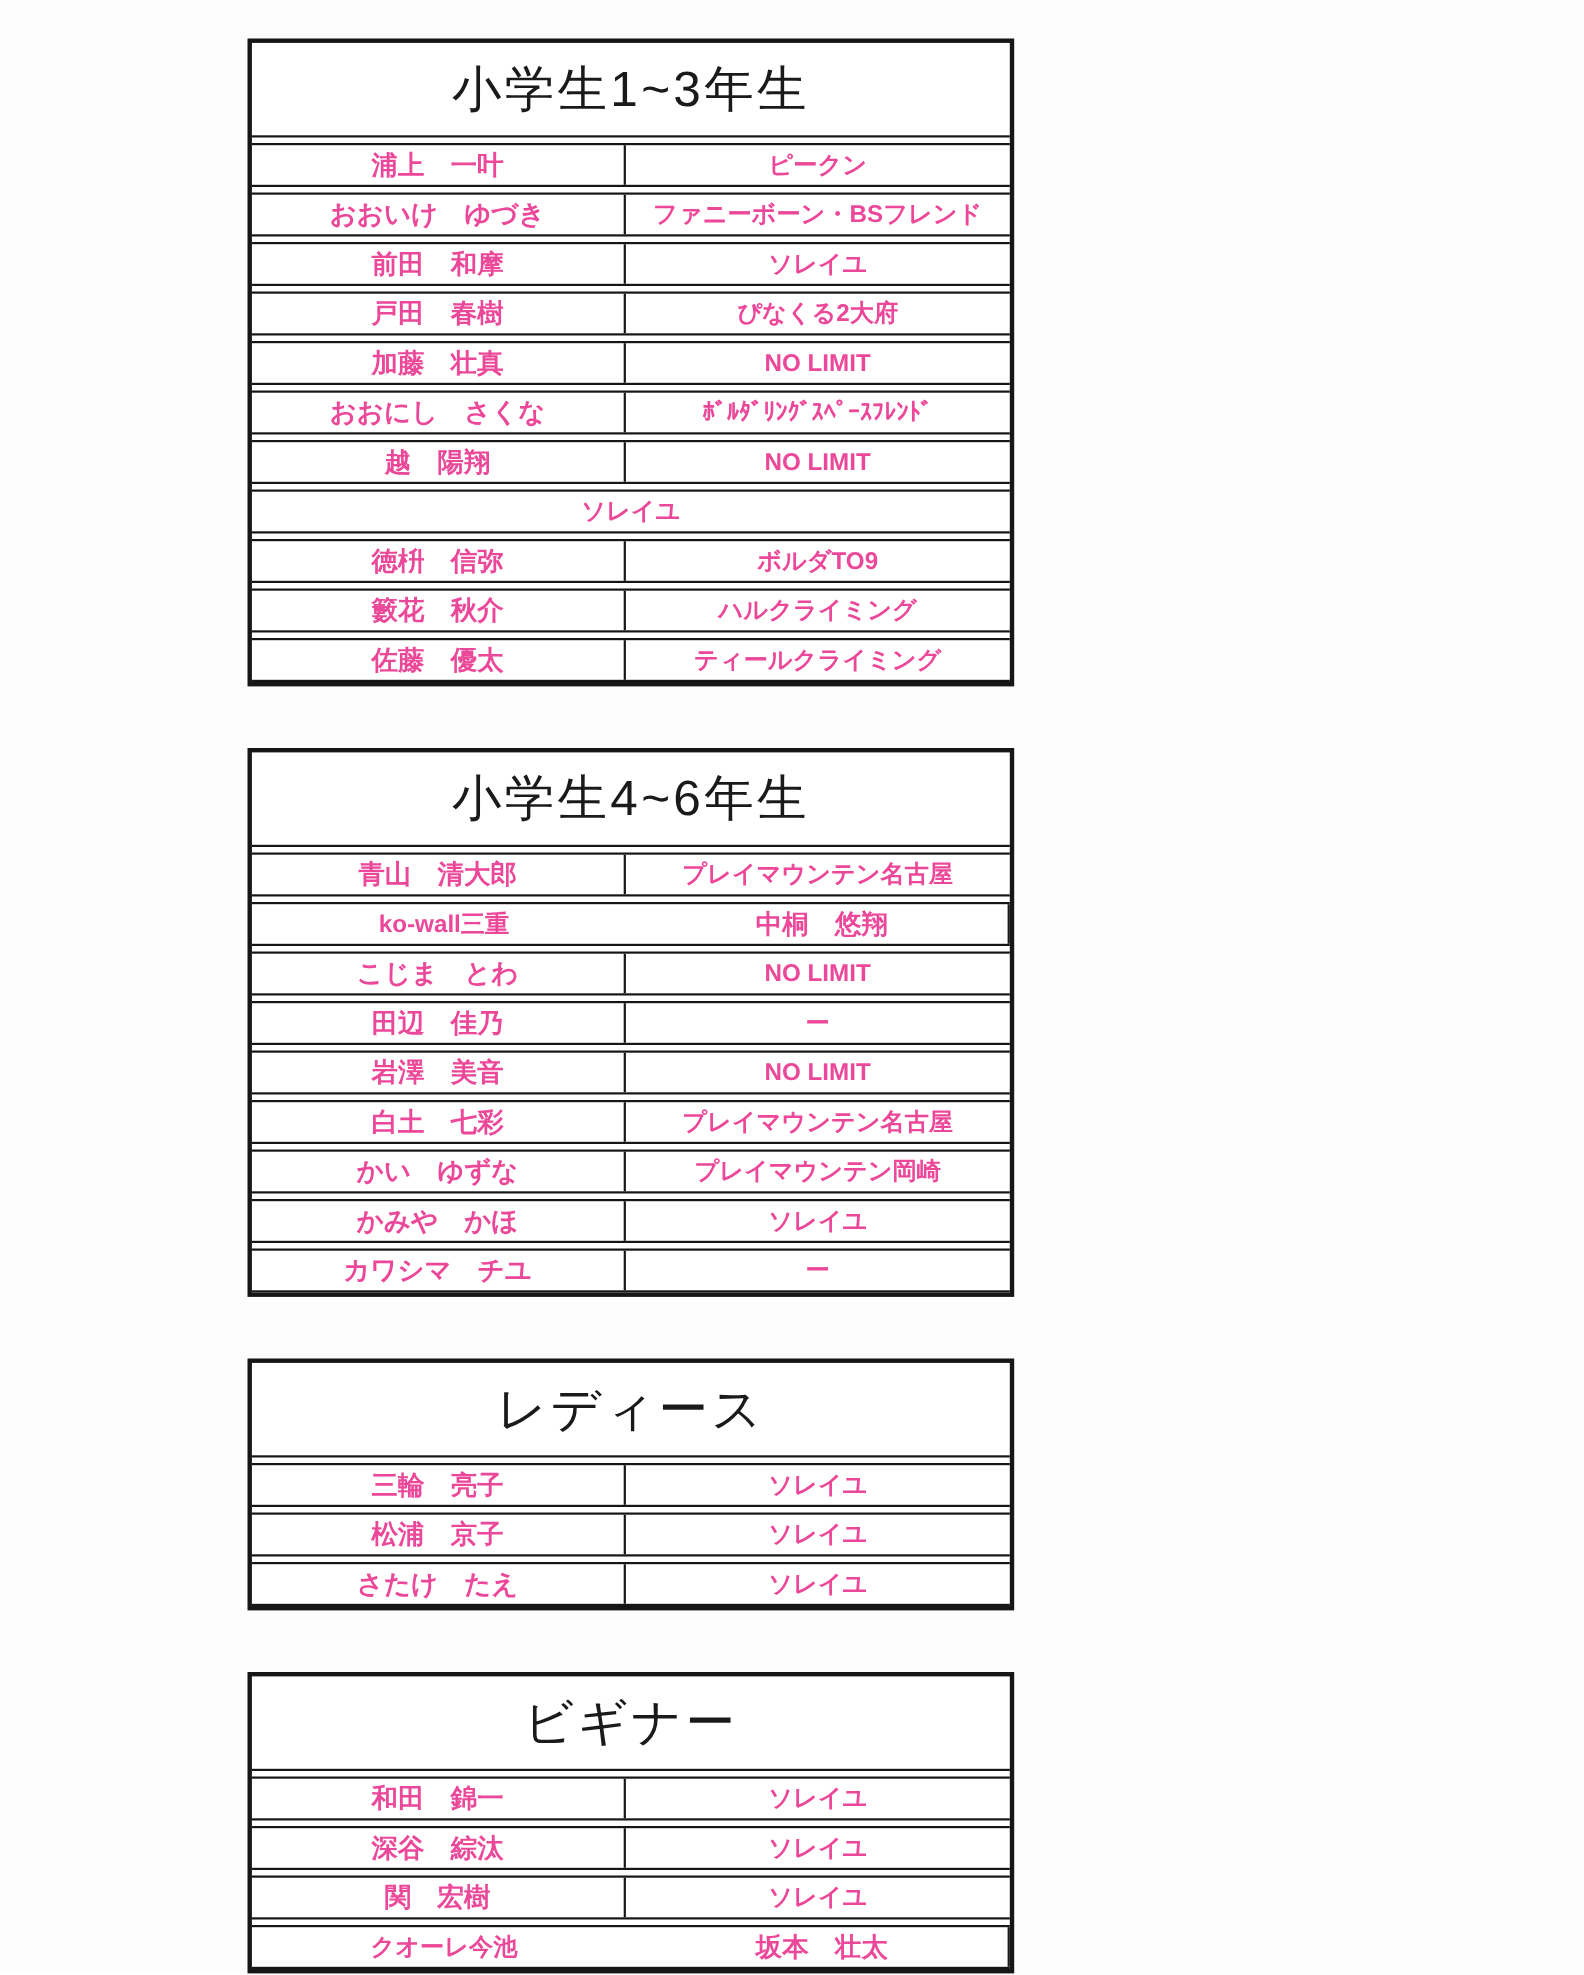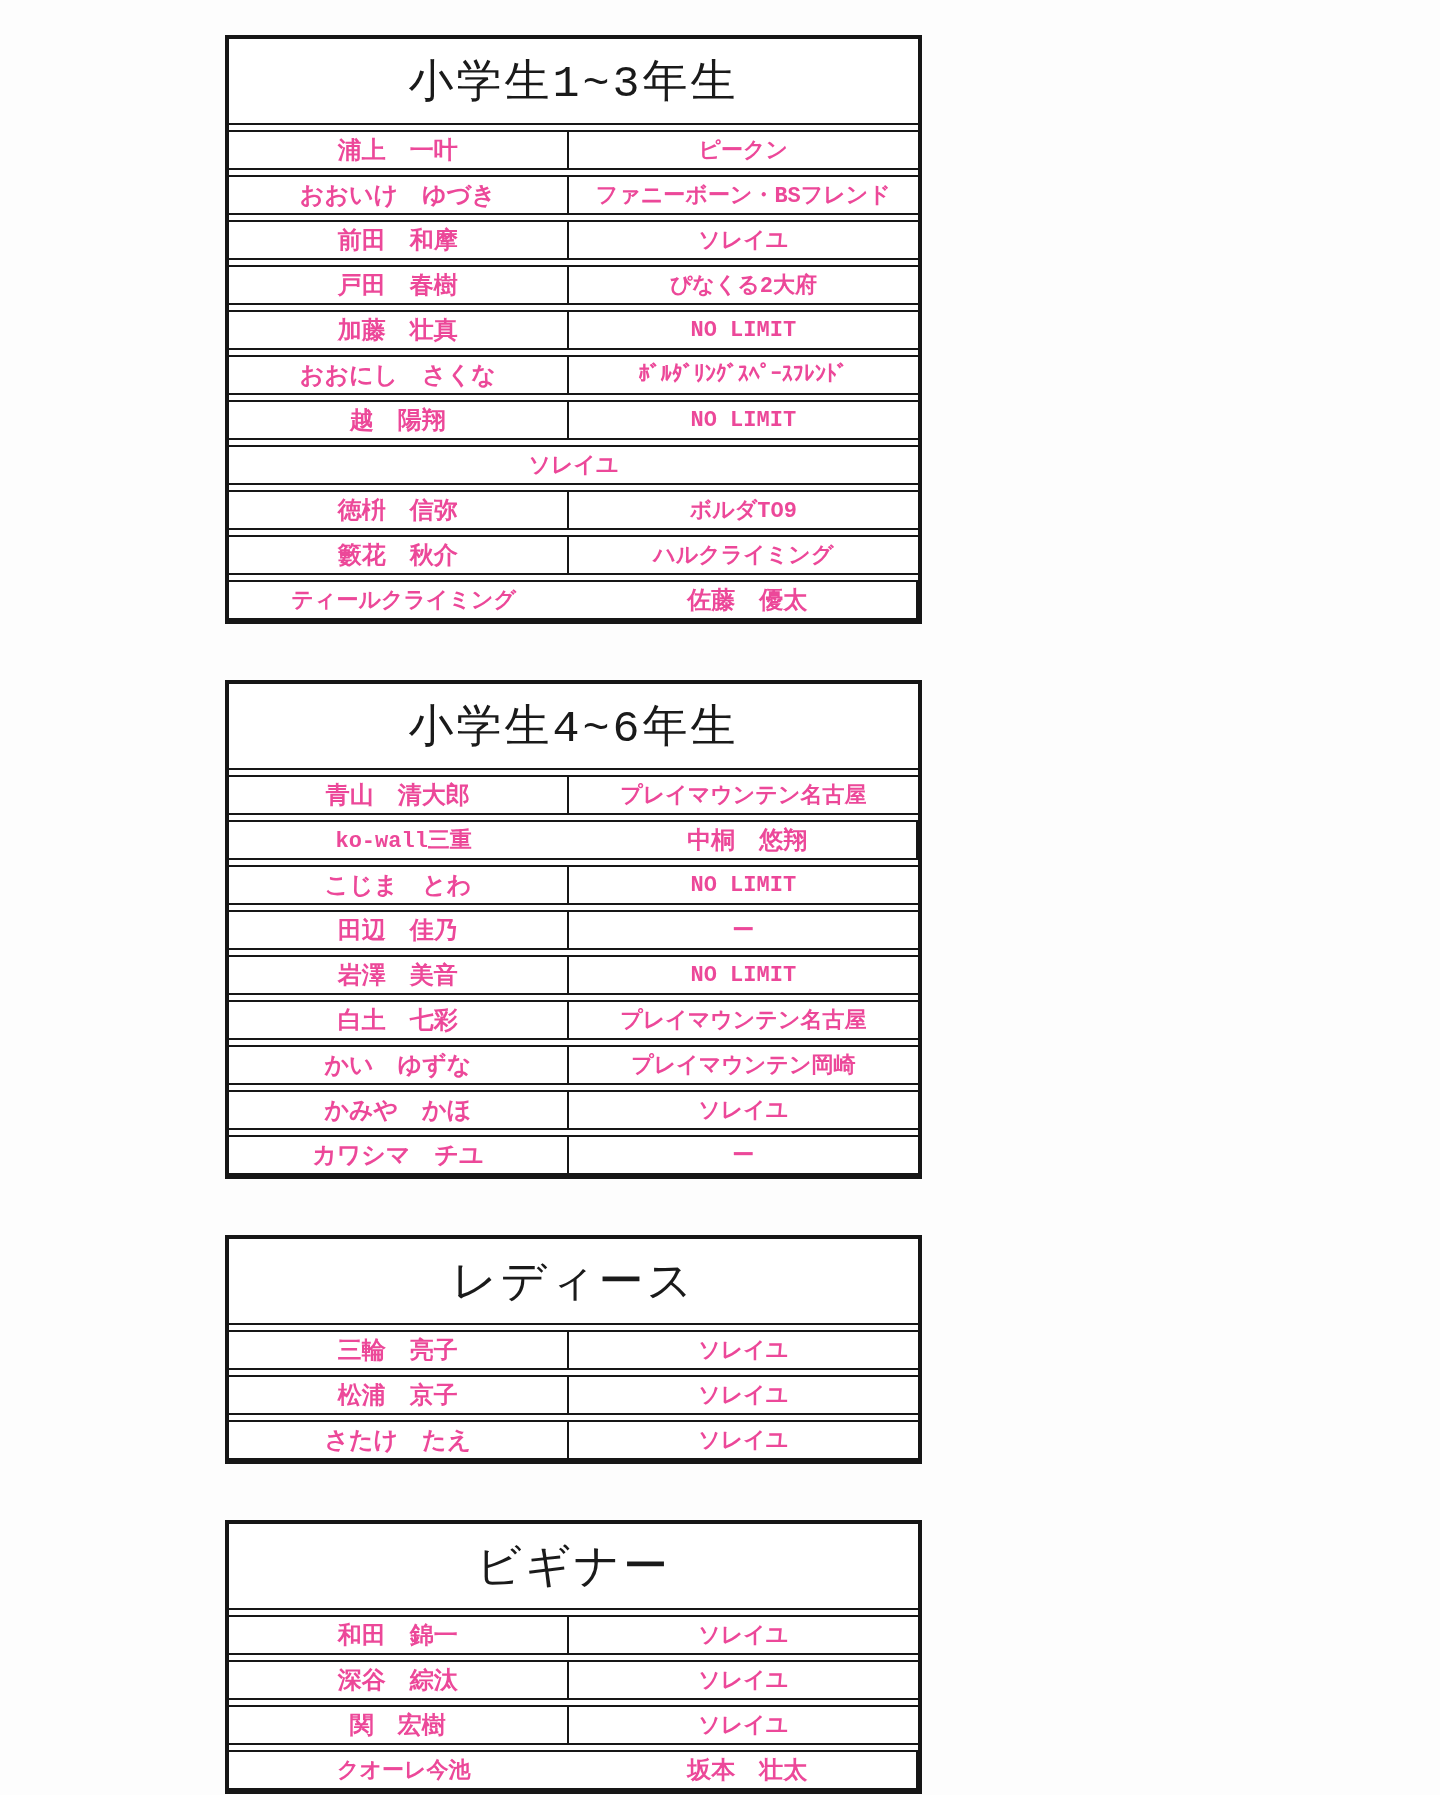--- a/index.html
+++ b/index.html
@@ -19,21 +19,20 @@
     position: absolute;
     left: 225px;
     top: 35px;
     width: 697px;
   }
   .category {
     box-sizing: border-box;
     border: 4px solid #161616;
     background: #ffffff;
     margin-bottom: 56px;
-    font-family: Liberation Mono, monospace;
   }
   .title-block {
     box-sizing: border-box;
     height: 86px;
     border-bottom: 2px solid #161616;
     display: flex;
     align-items: center;
     justify-content: center;
     font-size: 45px;
     font-weight: 400;
@@ -120,22 +119,22 @@
     <div class="cell name-cell">徳枡　信弥</div>
     <div class="cell team-cell">ボルダTO9</div>
   </div>
 
   <div class="row">
     <div class="cell name-cell">籔花　秋介</div>
     <div class="cell team-cell">ハルクライミング</div>
   </div>
 
   <div class="row">
+    <div class="cell name-cell">佐藤　優太</div>
     <div class="cell team-cell">ティールクライミング</div>
-    <div class="cell name-cell">佐藤　優太</div>
   </div>
 </div>
   </section>
 
   <section class="category">
     <div class="title-block">小学生4~6年生</div>
     <div>
   <div class="row">
     <div class="cell name-cell">青山　清大郎</div>
     <div class="cell team-cell">プレイマウンテン名古屋</div>

